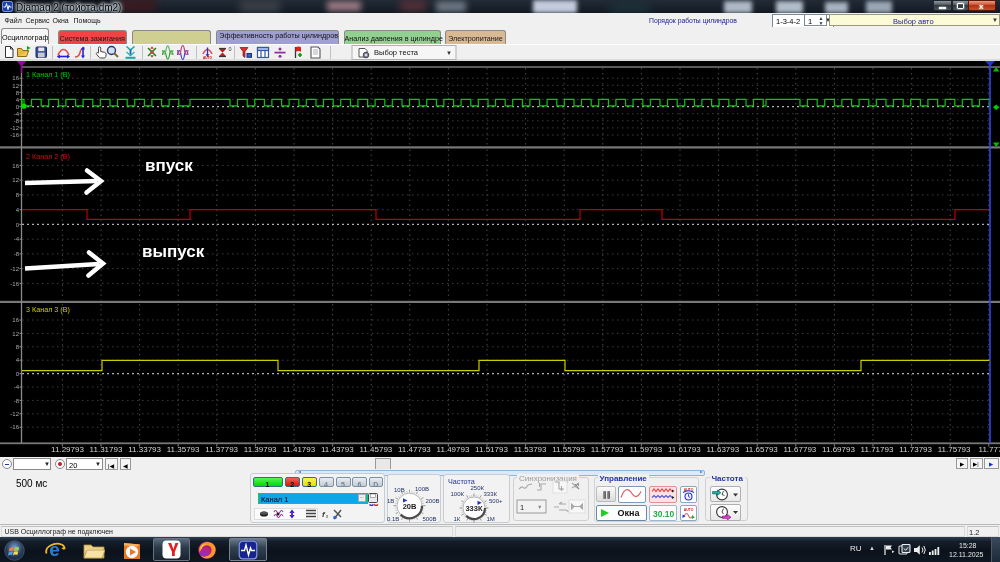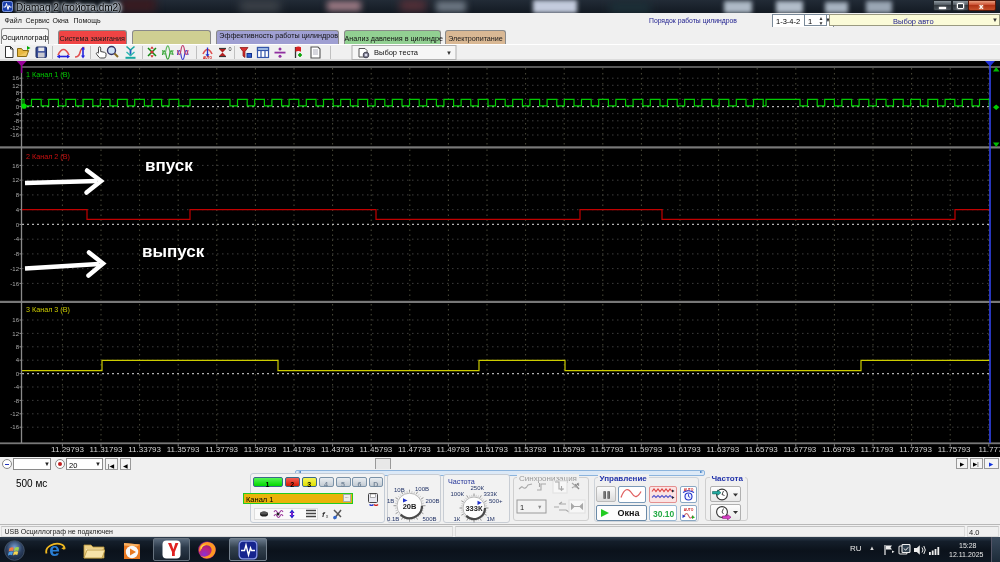--- a/index.html
+++ b/index.html
@@ -423,21 +423,21 @@
     </div>
 
  <div class="abs" style="left:250px;top:16px;width:135px;height:50px;background:#f3f3f3;border:1px solid #c4ccd6;border-radius:3px"></div>
  <div class="abs" style="left:252.5px;top:19.5px;width:30px;height:10px;background:linear-gradient(180deg,#55f555,#00d800);border:1.3px solid #3a6a8a;border-radius:2px;text-align:center;line-height:7px"><span style="font-size:7px;font-weight:bold">1</span></div>
  <div class="abs" style="left:284.5px;top:19.5px;width:15.5px;height:10px;background:linear-gradient(180deg,#f56055,#d81800);border:1.3px solid #3a6a8a;border-radius:2px;text-align:center;line-height:7px"><span style="font-size:7px;font-weight:bold">2</span></div>
  <div class="abs" style="left:302px;top:19.5px;width:14.5px;height:10px;background:linear-gradient(180deg,#f5f555,#e0e000);border:1.3px solid #3a6a8a;border-radius:2px;text-align:center;line-height:7px"><span style="font-size:7px;font-weight:bold">3</span></div>
  <div class="abs" style="left:318.5px;top:19.5px;width:15px;height:10px;background:linear-gradient(180deg,#e9edf1,#c3cbd3);border:1.3px solid #7a92a8;border-radius:2px;text-align:center;line-height:7px"><span style="font-size:7px;font-weight:bold;color:#76879a">4</span></div>
  <div class="abs" style="left:335.5px;top:19.5px;width:15px;height:10px;background:linear-gradient(180deg,#e9edf1,#c3cbd3);border:1.3px solid #7a92a8;border-radius:2px;text-align:center;line-height:7px"><span style="font-size:7px;font-weight:bold;color:#76879a">5</span></div>
  <div class="abs" style="left:352px;top:19.5px;width:15px;height:10px;background:linear-gradient(180deg,#e9edf1,#c3cbd3);border:1.3px solid #7a92a8;border-radius:2px;text-align:center;line-height:7px"><span style="font-size:7px;font-weight:bold;color:#76879a">6</span></div>
  <div class="abs" style="left:368.5px;top:19.5px;width:14.5px;height:10px;background:linear-gradient(180deg,#e9edf1,#c3cbd3);border:1.3px solid #7a92a8;border-radius:2px;text-align:center;line-height:7px"><span style="font-size:7px;font-weight:bold;color:#76879a">D</span></div>
- <div class="abs" style="left:243px;top:35.5px;width:110px;height:11.5px;background:#eab308;border:1.5px solid #22cc22">
+ <div class="abs" style="left:258px;top:35.5px;width:110px;height:11.5px;background:#0ea5e9;border:1.5px solid #22cc22">
       <span class="abs" style="left:2px;top:1px;font-size:7.5px;color:#000">Канал 1</span>
       <div class="abs" style="left:98.5px;top:0.5px;width:8px;height:7.5px;background:#eee;border:1px solid #aaa">
         <span class="abs" style="left:1px;top:-2px;font-size:5px;color:#333">...</span>
       </div>
     </div>
  <svg class="abs" style="left:367px;top:36px" width="13" height="13" viewBox="0 0 13 13">
       <rect x="1.5" y="0.5" width="9" height="9" rx="1" fill="#e8e8f0" stroke="#444"></rect>
       <rect x="3.3" y="1" width="5" height="3.4" fill="#fff" stroke="#666" stroke-width="0.5"></rect>
       <path d="M2.5 11.5 q2 2 4 0" stroke="#2233cc" stroke-width="1.4" fill="none"></path>
       <path d="M7 11.5 q2 2 4 0" stroke="#cc2222" stroke-width="1.4" fill="none"></path>
@@ -656,21 +656,21 @@
         <path d="M11.5 11 l5 0 0-1.5 3.5 2.7 -3.5 2.7 0-1.5 -5 0 z" fill="#dd44cc" stroke="#881177" stroke-width="0.6"></path>
         <path d="M22 6 l5 0 -2.5 3 z" fill="#333"></path>
       </svg></div>
 </div>
 
 <div class="abs" style="left:0;top:524px;width:1000px;height:13px;background:#f0f0f0;border-top:1px solid #b8b8b8">
  <div class="abs" style="left:1px;top:1px;width:452px;height:11px;border:1px solid #dadada;border-top-color:#c2c2c2"></div>
  <div class="abs" style="left:455px;top:1px;width:510px;height:11px;border:1px solid #dadada;border-top-color:#c2c2c2"></div>
  <div class="abs" style="left:967px;top:1px;width:32px;height:11px;border:1px solid #dadada;border-top-color:#c2c2c2"></div>
  <span class="abs" style="left:4.5px;top:2.5px;font-size:7px;color:#222">USB Осциллограф не подключен</span>
- <span class="abs" style="left:969px;top:2.5px;font-size:7.5px;color:#222">4.0</span>
+ <span class="abs" style="left:969px;top:2.5px;font-size:7.5px;color:#222">1.2</span>
 </div>
 
 <div class="abs" style="left:0;top:537px;width:1000px;height:25px;background:linear-gradient(180deg,#2e3d4e 0%,#141e2a 18%,#0b121b 55%,#0e1722 100%);overflow:hidden">
  <svg class="abs" style="left:4px;top:2.5px" width="21" height="21" viewBox="0 0 21 21">
   <defs>
         <radialGradient id="orb" cx="50%" cy="35%" r="70%">
           <stop offset="0%" stop-color="#7aa2d8"></stop>
           <stop offset="55%" stop-color="#2c4060"></stop>
           <stop offset="100%" stop-color="#15243a"></stop>
         </radialGradient>

